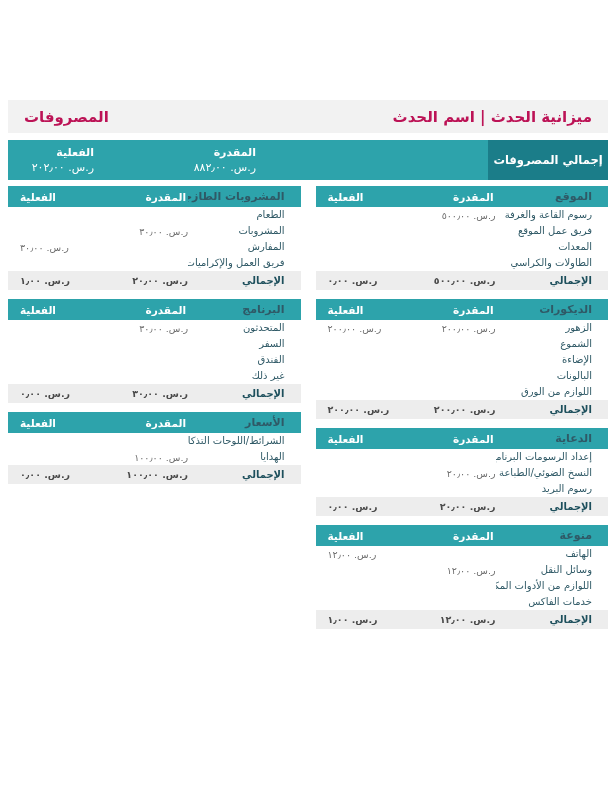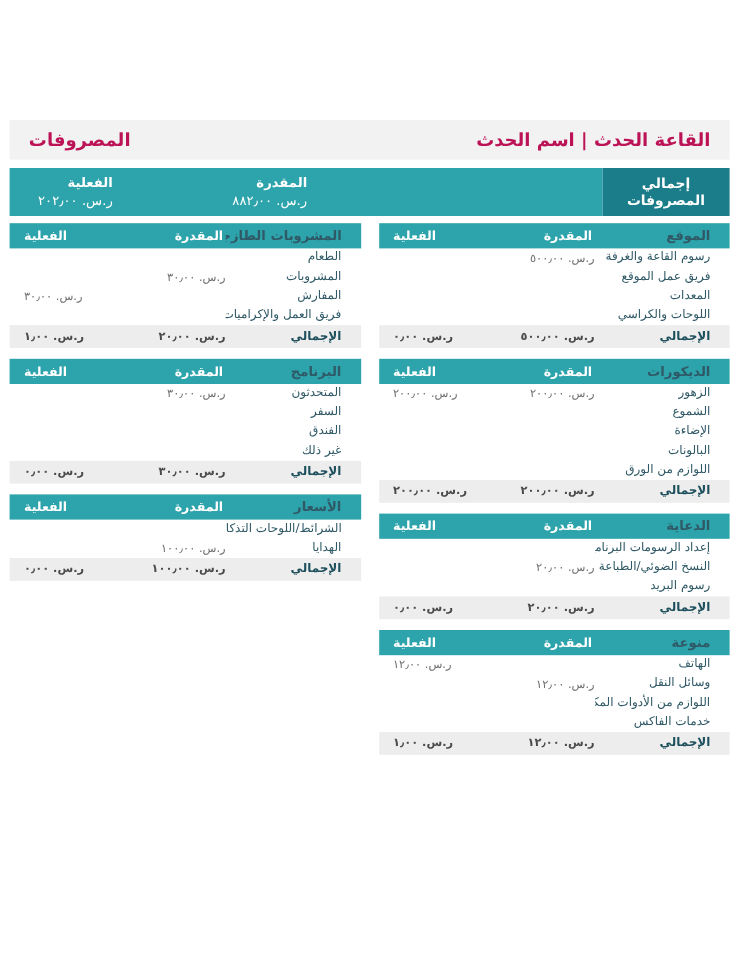--- a/index.html
+++ b/index.html
@@ -4,21 +4,21 @@
 <style>
   html,body{margin:0;padding:0;}
   body{width:616px;height:800px;background:#ffffff;font-family:"DejaVu Sans",sans-serif;overflow:hidden;}
   .page{padding-top:100px;}
 
   .titlebar{margin:0 8px;height:33px;background:#f2f2f2;display:flex;direction:rtl;
             justify-content:space-between;align-items:center;padding:0 16px;}
   .main-title,.sub-title{color:#bc1356;font-weight:bold;font-size:15px;text-align:center;}
 
   .summary{margin:7px 8px 0;height:40px;display:flex;direction:rtl;}
-  .summary-total{width:106px;background:#1b7d89;color:#ffffff;font-weight:bold;font-size:11.5px;
+  .summary-total{width:120px;background:#1b7d89;color:#ffffff;font-weight:bold;font-size:11.5px;
                  display:flex;align-items:center;justify-content:center;text-align:center;}
   .summary-values{flex:1;background:#2da3ab;direction:ltr;display:flex;align-items:center;
                   padding-left:14px;gap:90px;color:#ffffff;}
   .sgroup{direction:rtl;text-align:right;min-width:72px;}
   .slabel{font-size:11px;font-weight:bold;}
   .sval{font-size:11px;margin-top:2px;}
 
   .cols{margin:6px 8px 0;display:flex;direction:rtl;gap:15px;}
   .col{flex:1;min-width:0;}
   .btable{margin-bottom:9px;}
@@ -35,21 +35,21 @@
   .ttotal{background:#ededed;height:19px;}
   .ttotal .c-label{font-weight:bold;color:#1d4f5c;}
   .ttotal .c-est,.ttotal .c-act{font-weight:bold;color:#4a4a4a;}
 </style>
 </head>
 <body>
 
 <div class="page">
 
   <div class="titlebar">
-    <div class="main-title">القاعة الحدث | اسم الحدث</div>
+    <div class="main-title">ميزانية الحدث | اسم الحدث</div>
     <div class="sub-title">المصروفات</div>
   </div>
 
   <div class="summary">
     <div class="summary-total">إجمالي المصروفات</div>
     <div class="summary-values">
       <div class="sgroup">
         <div class="slabel">الفعلية</div>
         <div class="sval">ر.س. ٢٠٢٫٠٠</div>
       </div>
@@ -77,21 +77,21 @@
             <div class="cell c-label">فريق عمل الموقع</div>
             <div class="cell c-est"></div>
             <div class="cell c-act"></div>
           </div>
           <div class="grid trow">
             <div class="cell c-label">المعدات</div>
             <div class="cell c-est"></div>
             <div class="cell c-act"></div>
           </div>
           <div class="grid trow">
-            <div class="cell c-label">اللوحات والكراسي</div>
+            <div class="cell c-label">الطاولات والكراسي</div>
             <div class="cell c-est"></div>
             <div class="cell c-act"></div>
           </div>
           <div class="grid ttotal">
             <div class="cell c-label">الإجمالي</div>
             <div class="cell c-est">ر.س. ٥٠٠٫٠٠</div>
             <div class="cell c-act">ر.س. ٠٫٠٠</div>
           </div>
         </div>
         <div class="btable">

